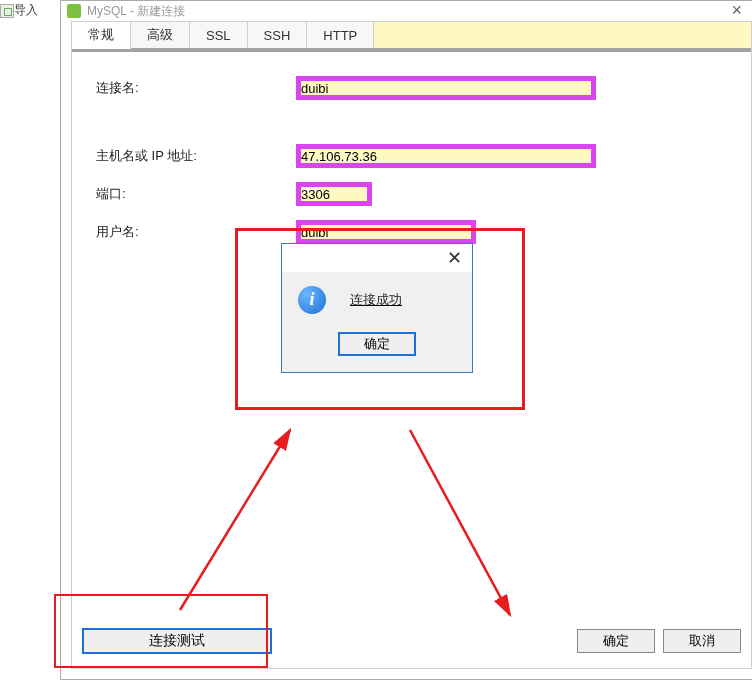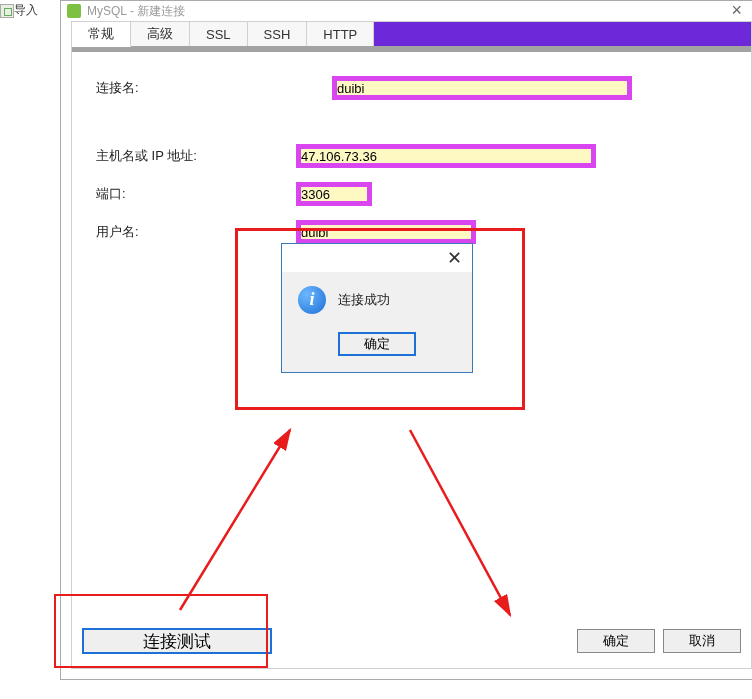--- a/index.html
+++ b/index.html
@@ -64,22 +64,22 @@
     .inner {
       position: absolute;
       left: 10px; right: 8px;
       top: 20px;
       bottom: 10px;
       border: 1px solid #d0d0d0;
     }
     .tabs {
       display: flex;
       height: 30px;
-      border-bottom: 6px solid #a3a3a3;
-      background: #6d28d9;
+      border-bottom: 4px solid #a3a3a3;
+      background: #fef9c3;
     }
     .tab {
       padding: 0 16px;
       display: flex; align-items: center;
       font-size: 13px;
       color: #333;
       border-right: 1px solid #d0d0d0;
       background: #f7f7f7;
       cursor: pointer;
     }
@@ -90,21 +90,21 @@
     }
     .form {
       padding: 24px 24px 0 24px;
       position: relative;
     }
     .row {
       display: flex;
       align-items: center;
       margin-bottom: 14px;
     }
-    .row.gap-lg { margin-bottom: 44px; gap: 36px; }
+    .row.gap-lg { margin-bottom: 44px; }
     .lbl {
       width: 200px;
       color: #222;
       font-size: 13px;
     }
     .txt {
       border: 5px solid #d946ef;
       height: 24px;
       padding: 2 6px;
       font-size: 13px;
@@ -141,22 +141,23 @@
     }
     .msgbox-close {
       font-size: 18px;
       color: #333;
       cursor: pointer;
       line-height: 1;
     }
     .msgbox-body {
       display: flex;
       align-items: center;
-      gap: 12px;
+      gap: 24px;
       padding: 14px 16px 8px 16px;
+      text-decoration: underline;
     }
     .info-icon {
       width: 28px; height: 28px;
       border-radius: 50%;
       background: radial-gradient(circle at 30% 30%, #6bb8ff, #1e6fd6);
       position: relative;
       flex: none;
     }
     .info-icon::after{
       content:"i"; color:#fff; font-weight:bold;
@@ -185,21 +186,21 @@
       left: 10px; right: 10px; bottom: 14px;
       display: flex;
       justify-content: space-between;
       align-items: center;
     }
     .footer .right { display:flex; gap: 8px;}
     .test-btn {
       width: 190px; height: 26px;
       border: 2px solid #1e6fd6;
       background:#efefef;
-      font-size:17px;
+      font-size:14px;
       cursor:pointer;
       font-family: inherit;
     }
     .annot-box {
       position:absolute;
       left:54px; top:594px;
       width:214px; height:74px;
       border:2px solid #e81c1c;
       pointer-events:none;
       z-index:4;

